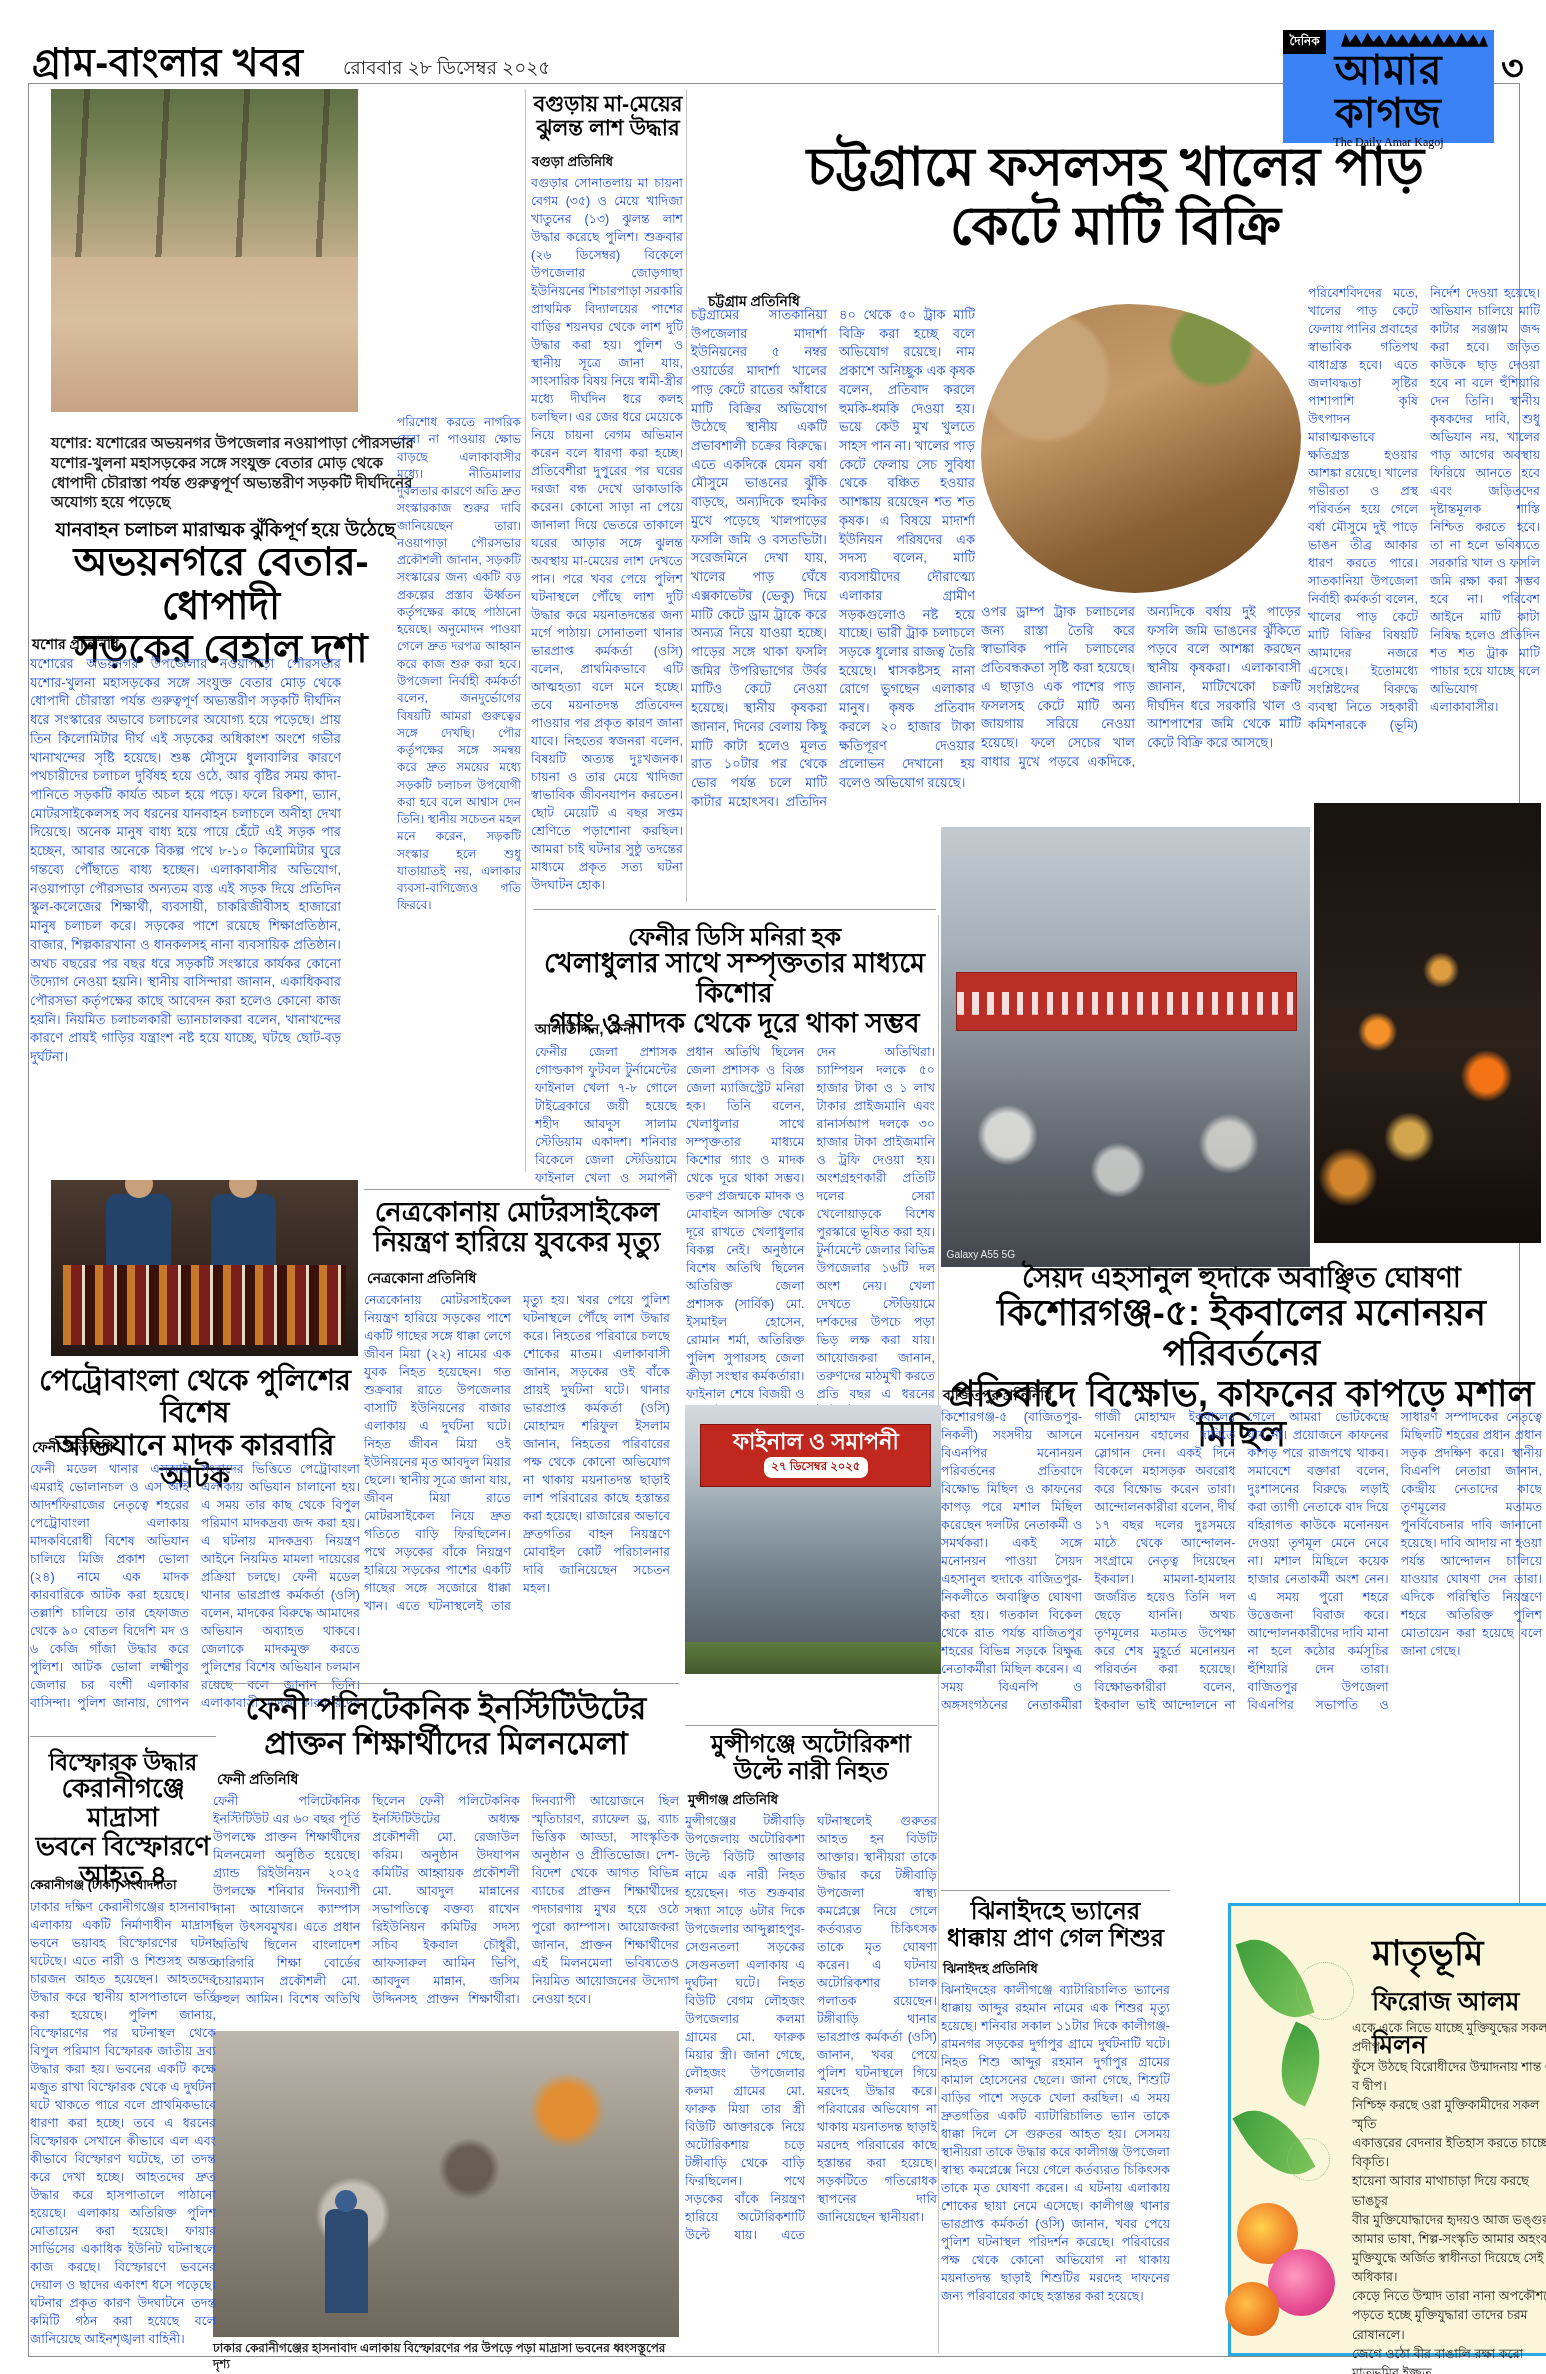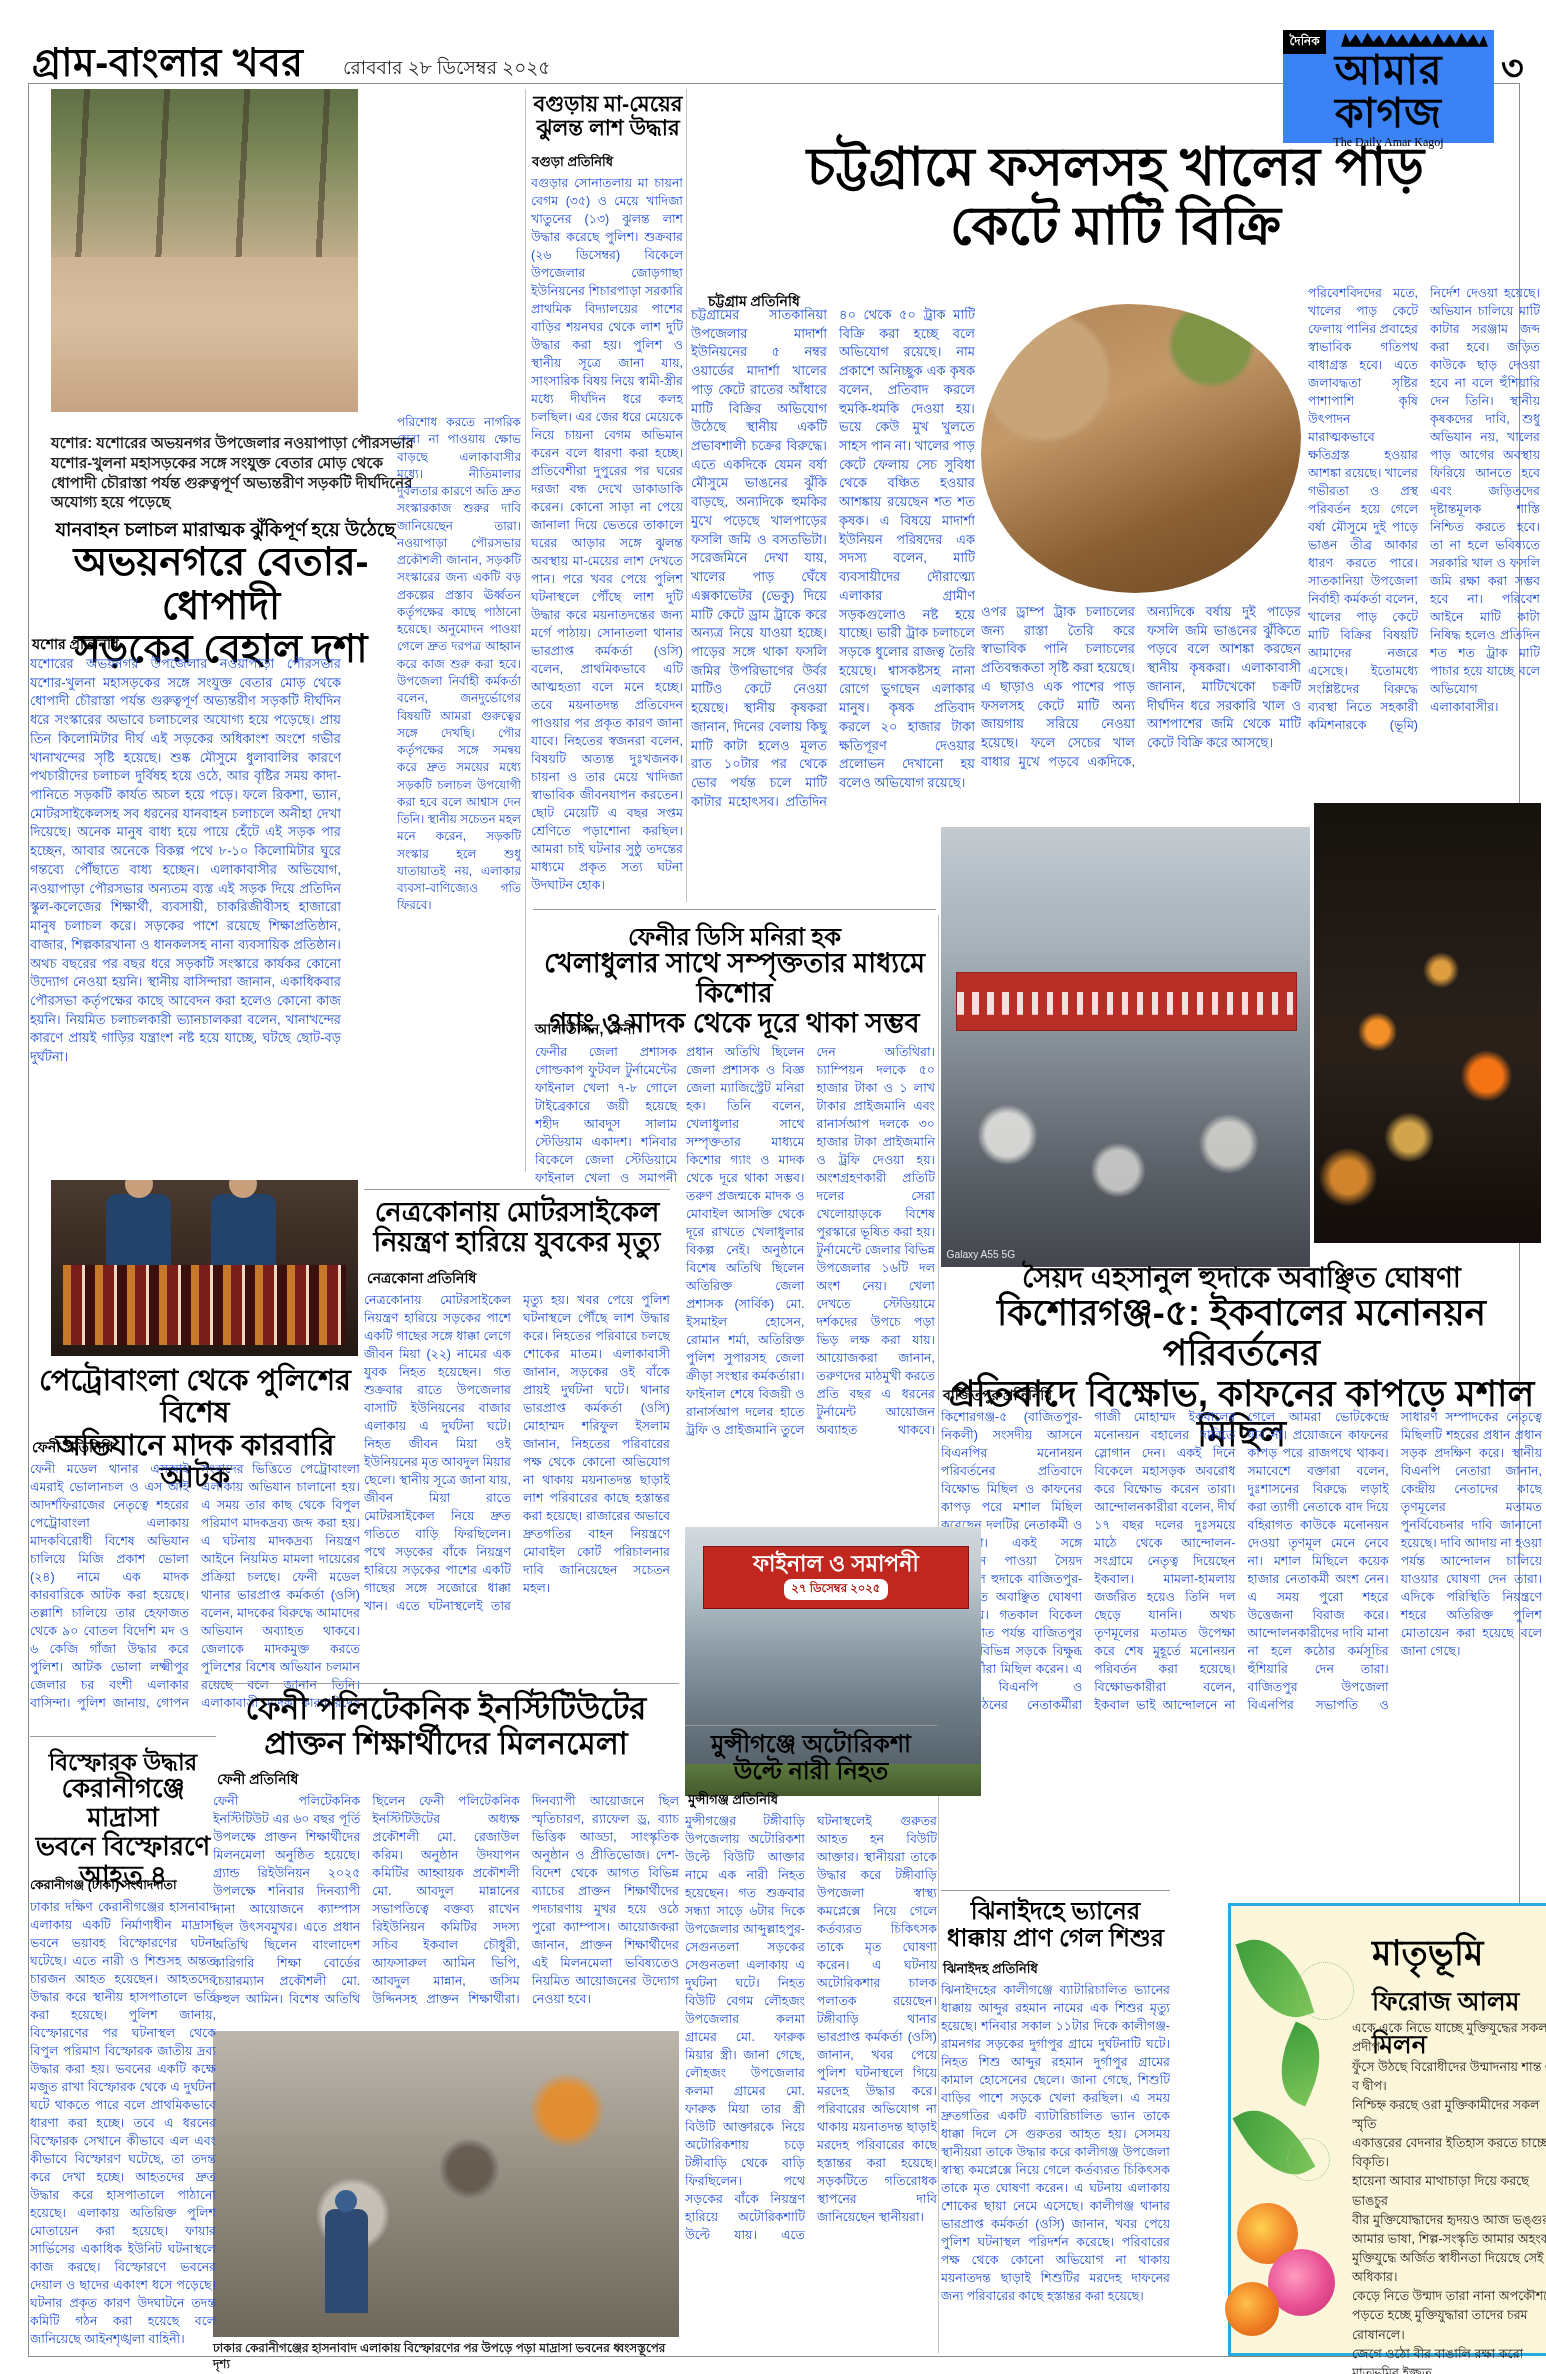--- a/index.html
+++ b/index.html
@@ -171,21 +171,21 @@
   <div class="abs caption-sm" style="left:213px;top:2341px;width:466px;">ঢাকার কেরানীগঞ্জের হাসনাবাদ এলাকায় বিস্ফোরণের পর উপড়ে পড়া মাদ্রাসা ভবনের ধ্বংসস্তূপের দৃশ্য</div>
 
   <div class="abs rule" style="left:30px;top:1736px;width:186px;"></div>
   <div class="abs kicker" style="left:30px;top:1744px;width:186px;font-size:23px;">বিস্ফোরক উদ্ধার</div>
   <div class="abs headline pre" style="left:30px;top:1774px;width:186px;font-size:26px;">কেরানীগঞ্জে মাদ্রাসা
 ভবনে বিস্ফোরণে
 আহত ৪</div>
   <div class="abs byline" style="left:30px;top:1876px;font-size:12.5px;">কেরানীগঞ্জ (ঢাকা) সংবাদদাতা</div>
   <div class="abs body-text" style="left:30px;top:1898px;width:186px;height:455px;font-size:12.5px;">ঢাকার দক্ষিণ কেরানীগঞ্জের হাসনাবাদ এলাকায় একটি নির্মাণাধীন মাদ্রাসা ভবনে ভয়াবহ বিস্ফোরণের ঘটনা ঘটেছে। এতে নারী ও শিশুসহ অন্তত চারজন আহত হয়েছেন। আহতদের উদ্ধার করে স্থানীয় হাসপাতালে ভর্তি করা হয়েছে। পুলিশ জানায়, বিস্ফোরণের পর ঘটনাস্থল থেকে বিপুল পরিমাণ বিস্ফোরক জাতীয় দ্রব্য উদ্ধার করা হয়। ভবনের একটি কক্ষে মজুত রাখা বিস্ফোরক থেকে এ দুর্ঘটনা ঘটে থাকতে পারে বলে প্রাথমিকভাবে ধারণা করা হচ্ছে। তবে এ ধরনের বিস্ফোরক সেখানে কীভাবে এল এবং কীভাবে বিস্ফোরণ ঘটেছে, তা তদন্ত করে দেখা হচ্ছে। আহতদের দ্রুত উদ্ধার করে হাসপাতালে পাঠানো হয়েছে। এলাকায় অতিরিক্ত পুলিশ মোতায়েন করা হয়েছে। ফায়ার সার্ভিসের একাধিক ইউনিট ঘটনাস্থলে কাজ করছে। বিস্ফোরণে ভবনের দেয়াল ও ছাদের একাংশ ধসে পড়েছে। ঘটনার প্রকৃত কারণ উদঘাটনে তদন্ত কমিটি গঠন করা হয়েছে বলে জানিয়েছে আইনশৃঙ্খলা বাহিনী।</div>
 
-  <div class="abs photo final-photo" style="left:685px;top:1527px;width:296px;height:269px;">
+  <div class="abs photo final-photo" style="left:685px;top:1405px;width:256px;height:269px;">
     <div class="final-banner">
       <div class="t1">ফাইনাল ও সমাপনী</div>
       <div class="t2">২৭ ডিসেম্বর ২০২৫</div>
     </div>
     <div class="final-green"></div>
   </div>
   <div class="abs rule" style="left:685px;top:1725px;width:252px;"></div>
   <div class="abs headline pre" style="left:685px;top:1731px;width:252px;font-size:24px;">মুন্সীগঞ্জে অটোরিকশা
 উল্টে নারী নিহত</div>
   <div class="abs byline" style="left:688px;top:1790px;font-size:13px;">মুন্সীগঞ্জ প্রতিনিধি</div>

